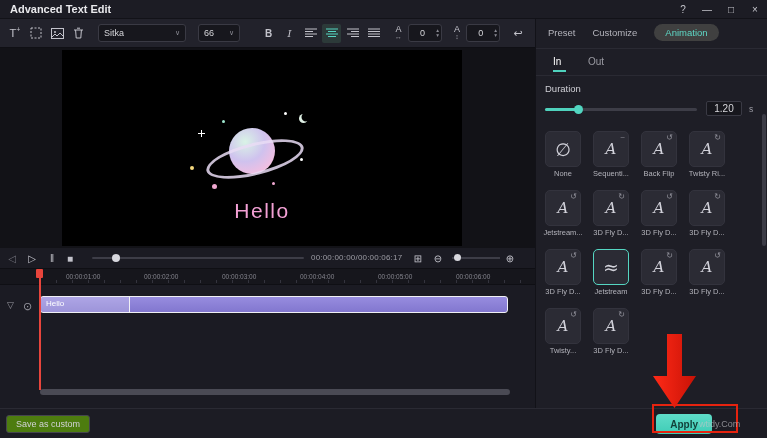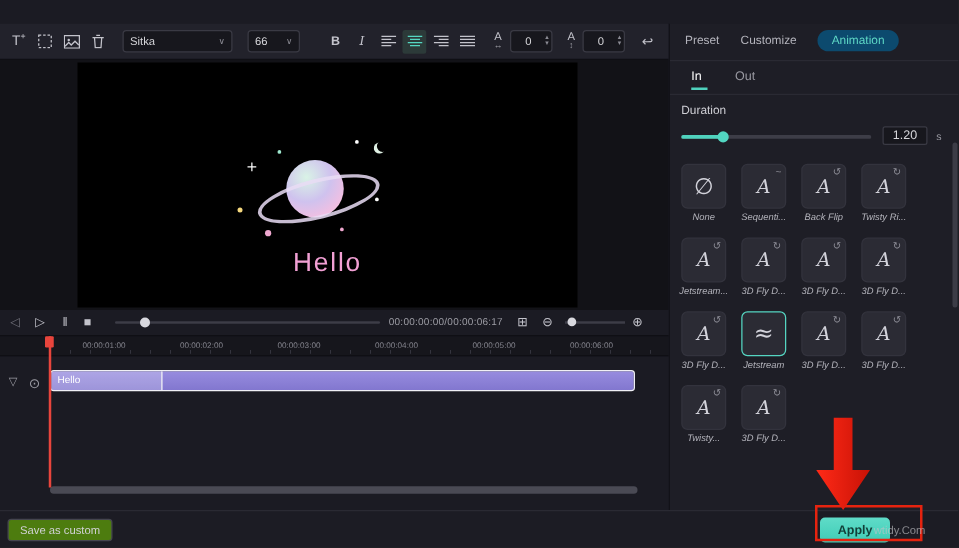--- a/index.html
+++ b/index.html
@@ -89,54 +89,63 @@
             background:#4d7c0f;border:1px solid #45454f;border-radius:3px;font-size:9px;color:#d2d2d7;
             box-sizing:border-box;}
   .apply-btn{position:absolute;right:55px;top:5px;height:20px;padding:0 14px;display:flex;align-items:center;
             background:linear-gradient(#5fdcc8,#3fccb6);border-radius:4px;font-size:10px;font-weight:700;
             color:#123f38;box-sizing:border-box;}
   
   .rpanel{position:absolute;left:535px;top:19px;width:232px;height:389px;background:#1e1e26;
           border-left:1px solid #121218;box-sizing:border-box;}
   .rtabs{position:absolute;left:12px;top:5px;display:flex;align-items:center;gap:17px;}
   .rtab{font-size:9.5px;color:#b4b4bc;}
-  .rtab.active{background:#0c4a6e;border-radius:10px;padding:3px 11px;color:#5ed8c6;}
+  .rtab.active{background:#404040;border-radius:10px;padding:3px 11px;color:#5ed8c6;}
   .divider{position:absolute;left:0;width:100%;height:1px;background:#2a2a33;}
   .subtab{position:absolute;top:37px;font-size:10px;}
   .subtab.in{left:17px;color:#ffffff;}
   .subtab.out{left:52px;color:#9a9aa2;}
   .in-underline{position:absolute;left:17px;top:51px;width:13px;height:2px;background:#4fd2bd;}
   .dur-label{position:absolute;left:9px;top:64px;font-size:9.5px;color:#cfcfd5;}
   .dur-track{position:absolute;left:9px;top:89px;width:152px;height:3px;border-radius:2px;background:#3d3d47;}
   .dur-fill{position:absolute;left:0;top:0;height:3px;width:34px;background:#4fd2bd;border-radius:2px;}
   .dur-handle{position:absolute;left:29px;top:-3px;width:9px;height:9px;border-radius:50%;background:#52d6c1;}
   .dur-value{position:absolute;left:170px;top:82px;width:36px;height:15px;background:#17171d;
              border:1px solid #3a3a44;border-radius:2px;display:flex;align-items:center;justify-content:center;
              font-size:10px;color:#d6d6da;box-sizing:border-box;}
   .dur-unit{position:absolute;left:213px;top:85px;font-size:8.5px;color:#9a9aa2;}
   .anim-grid{position:absolute;left:3px;top:112px;display:grid;grid-template-columns:repeat(4,48px);row-gap:9px;}
   .anim-cell{width:48px;height:50px;text-align:center;}
   .thumb{width:36px;height:36px;margin:0 auto;background:#2b2b34;border:1px solid #33333d;border-radius:5px;
          position:relative;display:flex;align-items:center;justify-content:center;box-sizing:border-box;}
   .anim-cell.selected .thumb{border:1px solid #55d6c2;}
   .g{font-family:"DejaVu Serif",serif;font-style:italic;font-size:15px;color:#d2d2da;}
   .acc{position:absolute;top:1px;right:3px;font-size:8px;color:#8f8f98;font-style:normal;}
-  .alabel{margin-top:2px;font-size:7.5px;color:#b2b2ba;white-space:nowrap;overflow:hidden;font-style:italic;}
+  .alabel{margin-top:2px;font-size:7.5px;color:#b2b2ba;white-space:nowrap;overflow:hidden;}
   .v-scroll{position:absolute;right:1px;top:95px;width:4px;height:132px;border-radius:2px;background:#3c3c46;}
   
   .ann-box{position:absolute;left:652px;top:404px;width:86px;height:29px;border:2px solid #e6230f;
            z-index:6;box-sizing:border-box;}
   .watermark{position:absolute;left:699px;top:419px;font-size:9px;color:rgba(195,195,200,.65);z-index:7;}
   .arrow{position:absolute;left:646px;top:334px;z-index:8;}
 </style>
 </head>
 <body>
 
 <div class="app">
 
+  <div class="titlebar">
+    <span class="title">Advanced Text Edit</span>
+    <span class="win-controls">
+      <span class="win-btn">?</span>
+      <span class="win-btn">—</span>
+      <span class="win-btn">□</span>
+      <span class="win-btn">×</span>
+    </span>
+  </div>
 
   <div class="toolbar">
     <span class="tool-btn">
       <span>T</span>
       <span class="plus">+</span>
     </span>
     <span class="tool-btn">
       <svg width="12" height="12" viewBox="0 0 12 12">
         <rect x="1" y="1" width="10" height="10" fill="none" stroke="#c3c3cb" stroke-dasharray="2 1.5"></rect>
       </svg>

